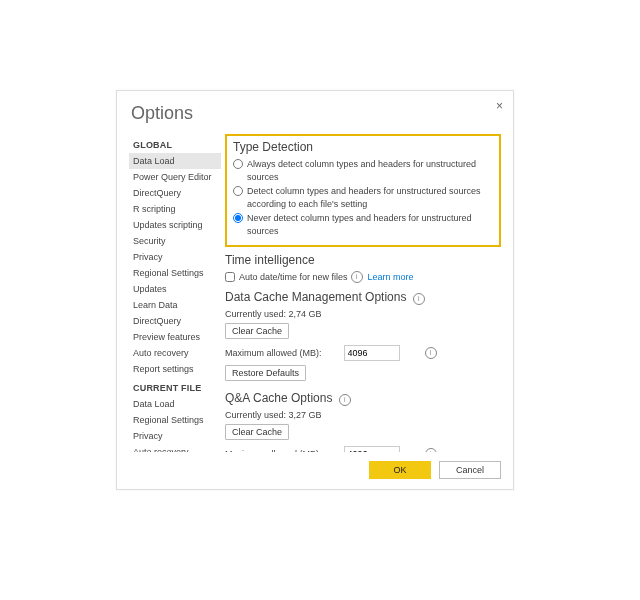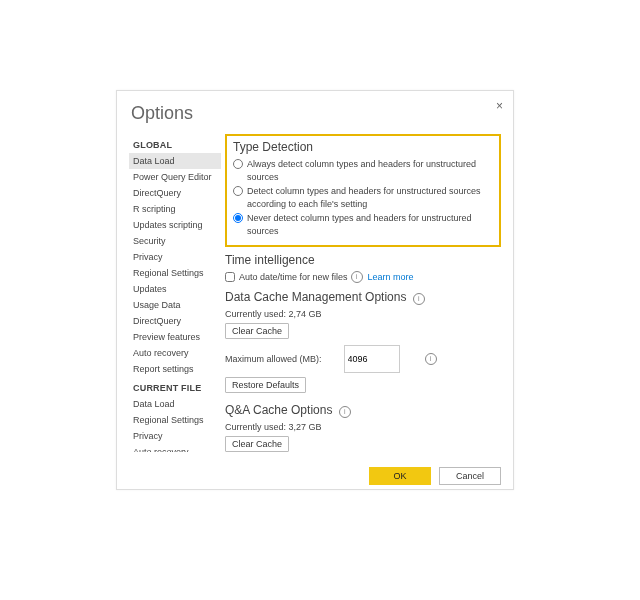--- a/index.html
+++ b/index.html
@@ -18,23 +18,23 @@
   .main{flex:1;height:100%;overflow:hidden}
   .highlight-box{border:2px solid #e8b500;padding:4px 6px 6px 6px;margin-bottom:4px}
   .sec-title{font-size:12px;color:#444;margin:4px 0 4px 0}
   .main .sec-title{margin-top:6px}
   .radio-row,.check-row{display:flex;align-items:flex-start;font-size:9px;color:#444;line-height:13px;margin:1px 0}
   .radio-row input,.check-row input{margin:1px 4px 0 0;width:10px;height:10px}
   .sub-row{font-size:9px;color:#444;margin:2px 0}
   .info-icon{display:inline-block;width:10px;height:10px;border:1px solid #888;border-radius:50%;color:#888;font-size:7px;line-height:9px;text-align:center;margin-left:3px}
   .inline-btn{display:inline-block;border:1px solid #bbb;background:#fff;font-size:9px;padding:2px 6px;margin:2px 0 4px 0;cursor:pointer;border-radius:1px}
   .inline-row{display:flex;align-items:center;gap:22px;font-size:9px;color:#444;margin:2px 0}
-  .num-input{width:48px;border:1px solid #ccc;font-size:9px;padding:8px 3px}
+  .num-input{width:48px;border:1px solid #ccc;font-size:9px;padding:2px 3px}
   .learn-more{color:#0078d4;cursor:pointer}
-  .dlg-footer{position:absolute;right:12px;bottom:4px;display:flex;gap:8px}
+  .dlg-footer{position:absolute;right:12px;bottom:10px;display:flex;gap:8px}
   .btn{border:1px solid #bbb;font-size:9px;padding:3px 0;width:60px;text-align:center;cursor:pointer;background:#fff}
   .btn.primary{background:#f2c811;border-color:#f2c811;color:#222}
 </style>
 </head>
 <body>
 
 <div class="dialog">
   <div class="close-x">×</div>
   <div class="dlg-title">Options</div>
 
@@ -44,21 +44,21 @@
           <div class="side-head">GLOBAL</div>
           <div class="side-item selected">Data Load</div>
           <div class="side-item">Power Query Editor</div>
           <div class="side-item">DirectQuery</div>
           <div class="side-item">R scripting</div>
           <div class="side-item">Updates scripting</div>
           <div class="side-item">Security</div>
           <div class="side-item">Privacy</div>
           <div class="side-item">Regional Settings</div>
           <div class="side-item">Updates</div>
-          <div class="side-item">Usage Data</div>
+          <div class="side-item">Learn Data</div>
           <div class="side-item">DirectQuery</div>
           <div class="side-item">Preview features</div>
           <div class="side-item">Auto recovery</div>
           <div class="side-item">Report settings</div>
           <div class="side-head">CURRENT FILE</div>
           <div class="side-item">Data Load</div>
           <div class="side-item">Regional Settings</div>
           <div class="side-item">Privacy</div>
           <div class="side-item">Auto recovery</div>
         </div>

